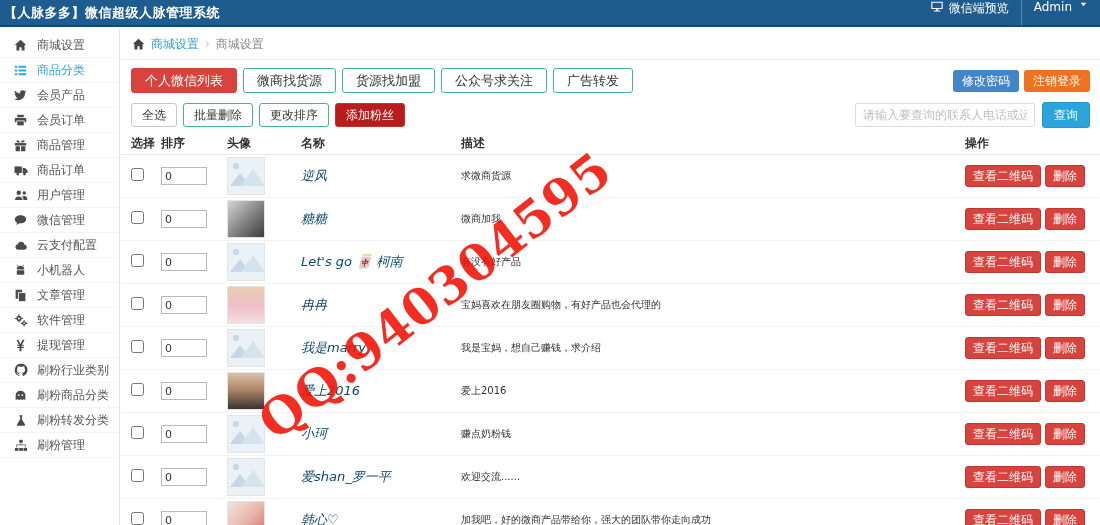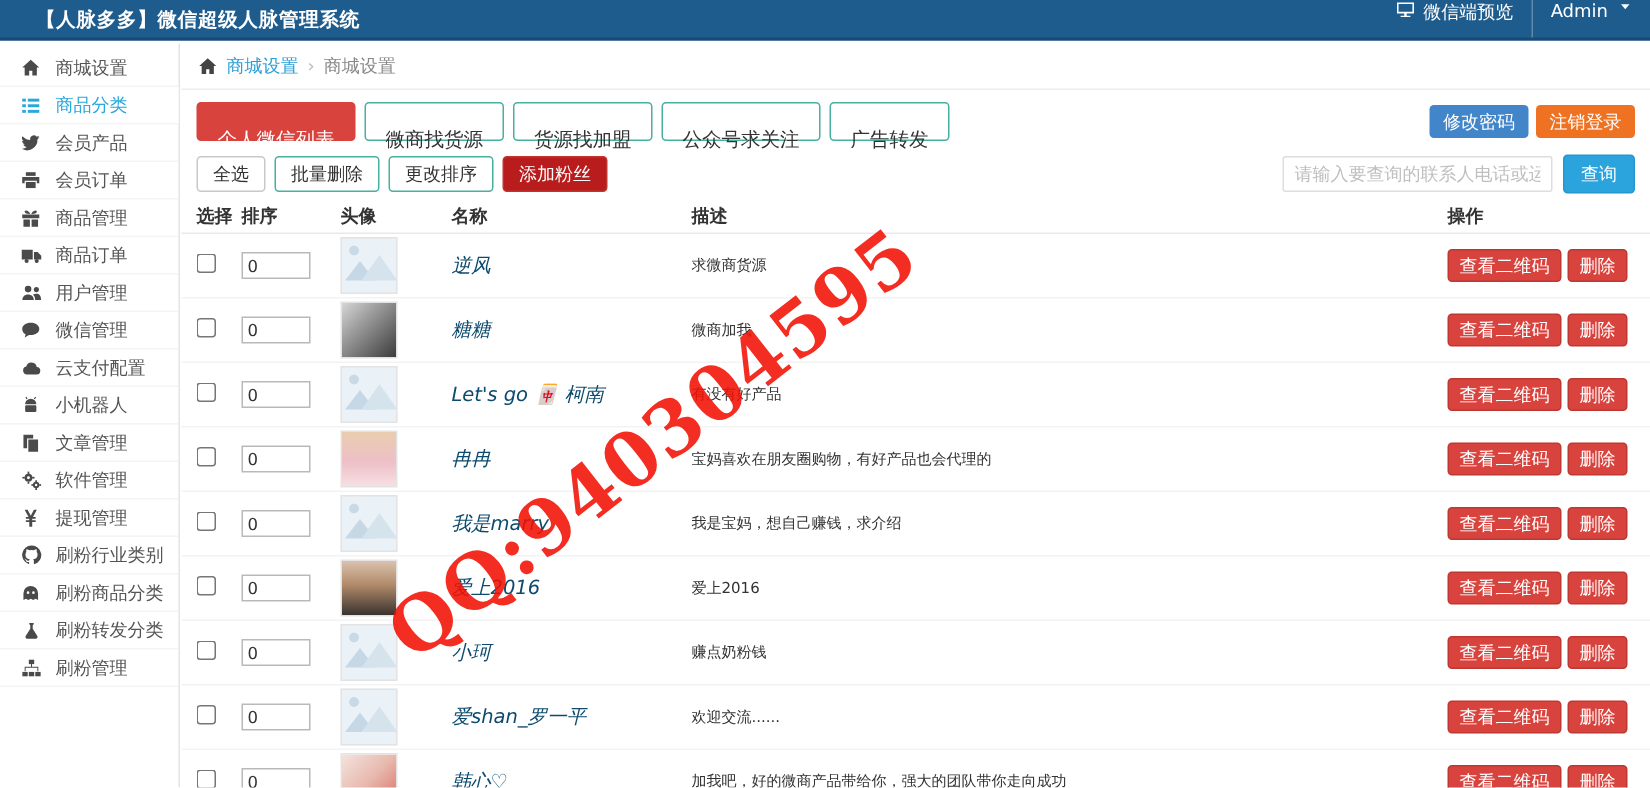--- a/index.html
+++ b/index.html
@@ -2,21 +2,21 @@
 <html><head>
 <meta charset="utf-8">
 <style>
   * { box-sizing: border-box; margin: 0; padding: 0; }
   html,body { width:1100px; height:525px; overflow:hidden; }
   body { font-family:"DejaVu Sans","Liberation Sans",sans-serif; font-size:13px; background:#fff; position:relative; color:#333; }
 
   
   .topbar { position:absolute; top:0; left:0; width:1100px; height:27px; background:#1e5c8e;
             border-bottom:2px solid #174a74; color:#fff; display:flex; align-items:center; z-index:20; }
-  .brand { padding-left:24px; font-size:13px; font-weight:bold; letter-spacing:.5px; }
+  .brand { padding-left:4px; font-size:13px; font-weight:bold; letter-spacing:.5px; }
   .topbar-right { margin-left:auto; display:flex; align-items:stretch; height:100%; }
   .tb-item { display:flex; align-items:flex-start; gap:5px; padding:0 12px; font-size:12px; cursor:pointer; }
   .tb-admin { border-left:1px solid rgba(255,255,255,.28); gap:7px; }
   .icn { display:inline-flex; align-items:center; justify-content:center; line-height:0; }
 
   
   .sidebar { position:absolute; top:29px; left:0; width:120px; height:496px; background:#fff;
              border-right:1px solid #e4e4e4; padding-top:4px; z-index:10; }
   .side-item { height:25px; display:flex; align-items:center; gap:9px; padding-left:13px;
                border-bottom:1px solid #f4f4f4; color:#555; font-size:12px; cursor:pointer; }
@@ -28,21 +28,21 @@
   .main { position:absolute; top:29px; left:121px; width:979px; height:496px; background:#fff; }
 
   .crumb-bar { height:31px; display:flex; align-items:center; gap:6px; padding:0 11px;
                border-bottom:1px solid #ececec; font-size:12px; }
   .crumb-bar .icn { color:#444; }
   .crumb-link { color:#2b9fd9; cursor:pointer; }
   .crumb-sep { color:#bbb; }
   .crumb-cur { color:#888; }
 
   .tab-row { display:flex; align-items:center; gap:6px; padding:8px 10px 7px; }
-  .tab { height:25px; line-height:23px; padding:12px 13px; border:1px solid #48b0a1; border-radius:3px;
+  .tab { height:25px; line-height:23px; padding:0 13px; border:1px solid #48b0a1; border-radius:3px;
          background:#fff; color:#333; font-size:13px; cursor:pointer; white-space:nowrap; }
   .tab.active { background:#d9433e; border-color:#d9433e; color:#fff; }
   .tab-row-right { margin-left:auto; display:flex; gap:5px; }
   .btn-sm { height:22px; line-height:22px; padding:0 9px; border:none; border-radius:3px;
             color:#fff; font-size:12px; cursor:pointer; font-family:inherit; }
   .btn-password { background:#4285c8; }
   .btn-logout { background:#ef7223; }
 
   .toolbar { display:flex; align-items:center; gap:6px; padding:2px 10px 4px; }
   .btn { height:24px; line-height:22px; padding:0 10px; border-radius:3px; font-size:12px;

